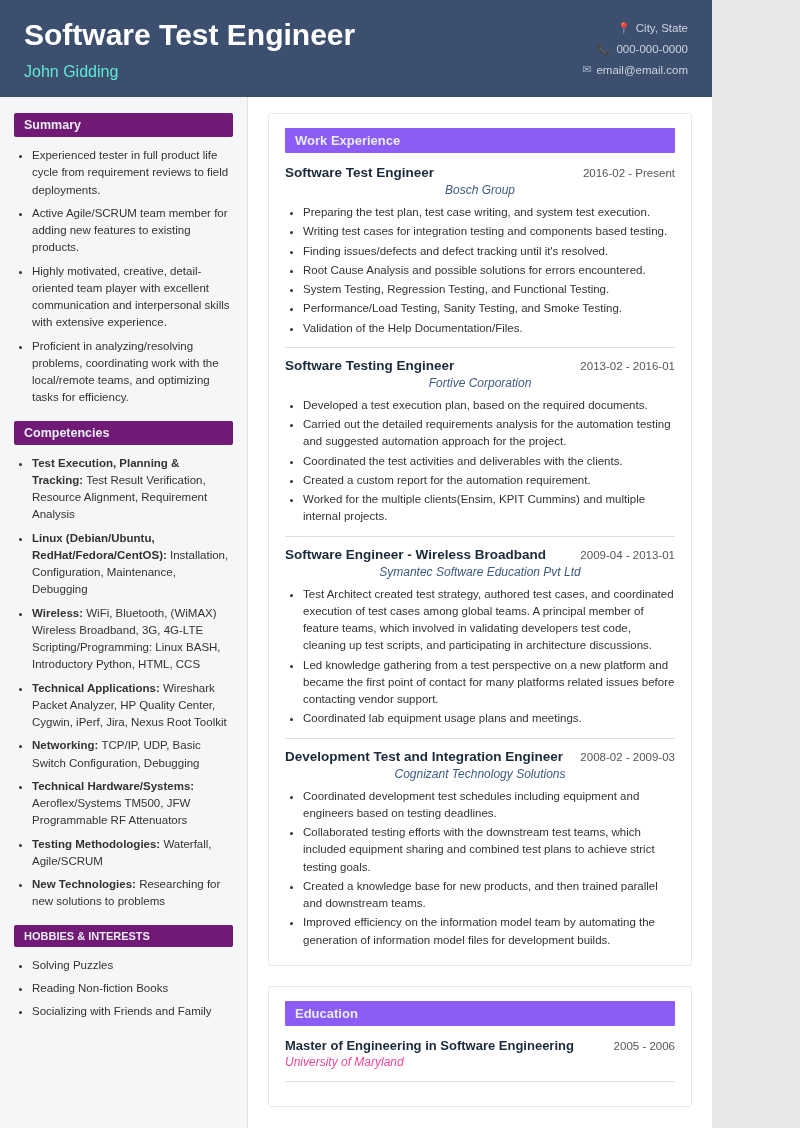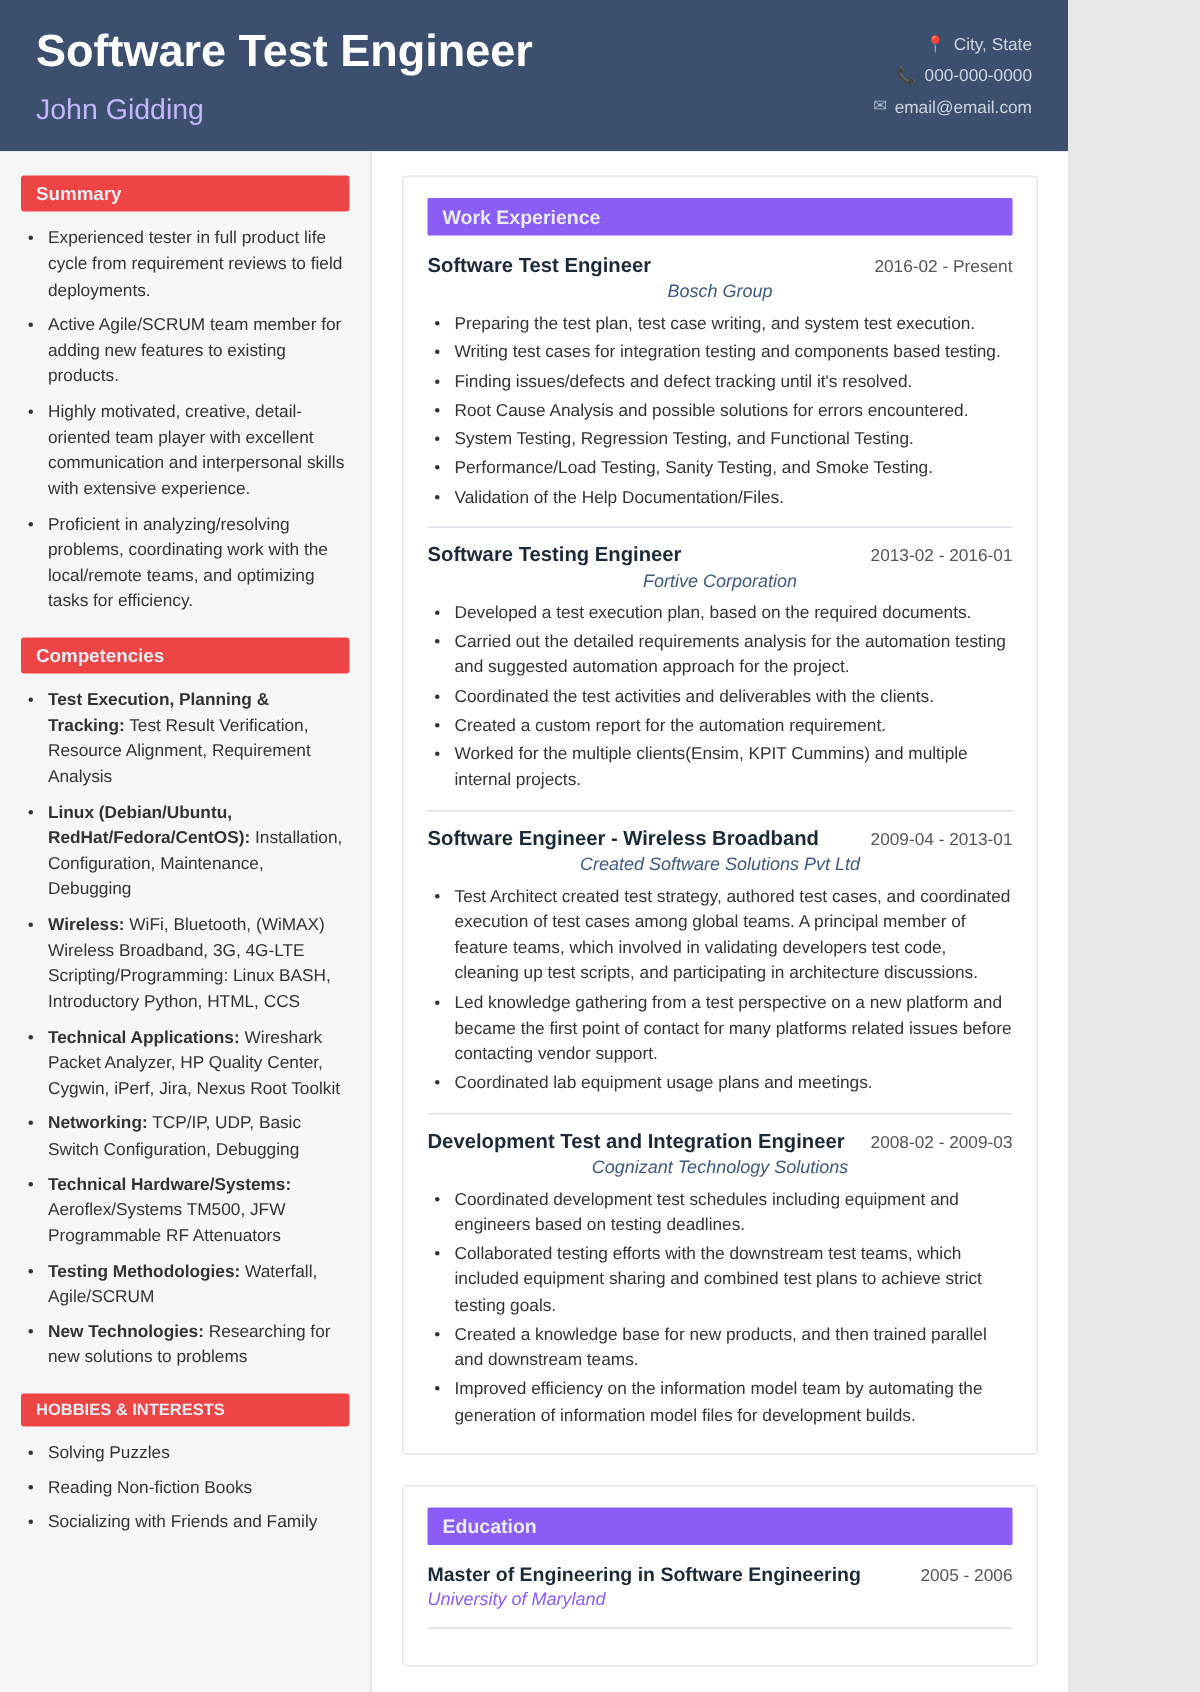--- a/index.html
+++ b/index.html
@@ -24,22 +24,22 @@
       justify-content: space-between;
       align-items: center;
     }
     .header-left .name {
       font-size: 30px;
       font-weight: bold;
       color: #fff;
       line-height: 1.1;
     }
     .header-left .title {
-      font-size: 19px;
-      color: #c4b5fd;
+      font-size: 16px;
+      color: #5eead4;
       margin-top: 12px;
     }
     .header-right {
       text-align: right;
       font-size: 11.5px;
       color: #cdd4e0;
       line-height: 1.8;
     }
     .header-right .contact-item {
       display: flex;
@@ -60,21 +60,21 @@
 
     
     .sidebar {
       width: 248px;
       min-width: 248px;
       background: #f5f6f8;
       padding: 16px 14px;
       border-right: 1px solid #e0e0e0;
     }
     .section-title-sidebar {
-      background: #ef4444;
+      background: #701a75;
       color: #e8edf3;
       font-size: 12.5px;
       font-weight: bold;
       padding: 5px 10px;
       margin-bottom: 10px;
       border-radius: 2px;
     }
     .section-title-sidebar.uppercase {
       text-transform: uppercase;
       font-size: 11px;
@@ -173,21 +173,21 @@
       font-size: 13px;
       font-weight: bold;
       color: #1a2a3a;
     }
     .edu-dates {
       font-size: 11.5px;
       color: #555;
     }
     .edu-school {
       font-size: 12px;
-      color: #8b5cf6;
+      color: #ec4899;
       font-style: italic;
     }
     .edu-block {
       margin-bottom: 12px;
     }
     .edu-block:last-child {
       margin-bottom: 0;
     }
     .divider {
       border: none;
@@ -299,21 +299,21 @@
           </ul>
         </div>
 
         <hr class="divider">
 
         <div>
           <div class="job-header">
             <span class="job-title">Software Engineer - Wireless Broadband</span>
             <span class="job-dates">2009-04 - 2013-01</span>
           </div>
-          <div class="job-company">Created Software Solutions Pvt Ltd</div>
+          <div class="job-company">Symantec Software Education Pvt Ltd</div>
           <ul class="job-bullets">
             <li>Test Architect created test strategy, authored test cases, and coordinated execution of test cases among global teams. A principal member of feature teams, which involved in validating developers test code, cleaning up test scripts, and participating in architecture discussions.</li>
             <li>Led knowledge gathering from a test perspective on a new platform and became the first point of contact for many platforms related issues before contacting vendor support.</li>
             <li>Coordinated lab equipment usage plans and meetings.</li>
           </ul>
         </div>
 
         <hr class="divider">
 
         <div>

